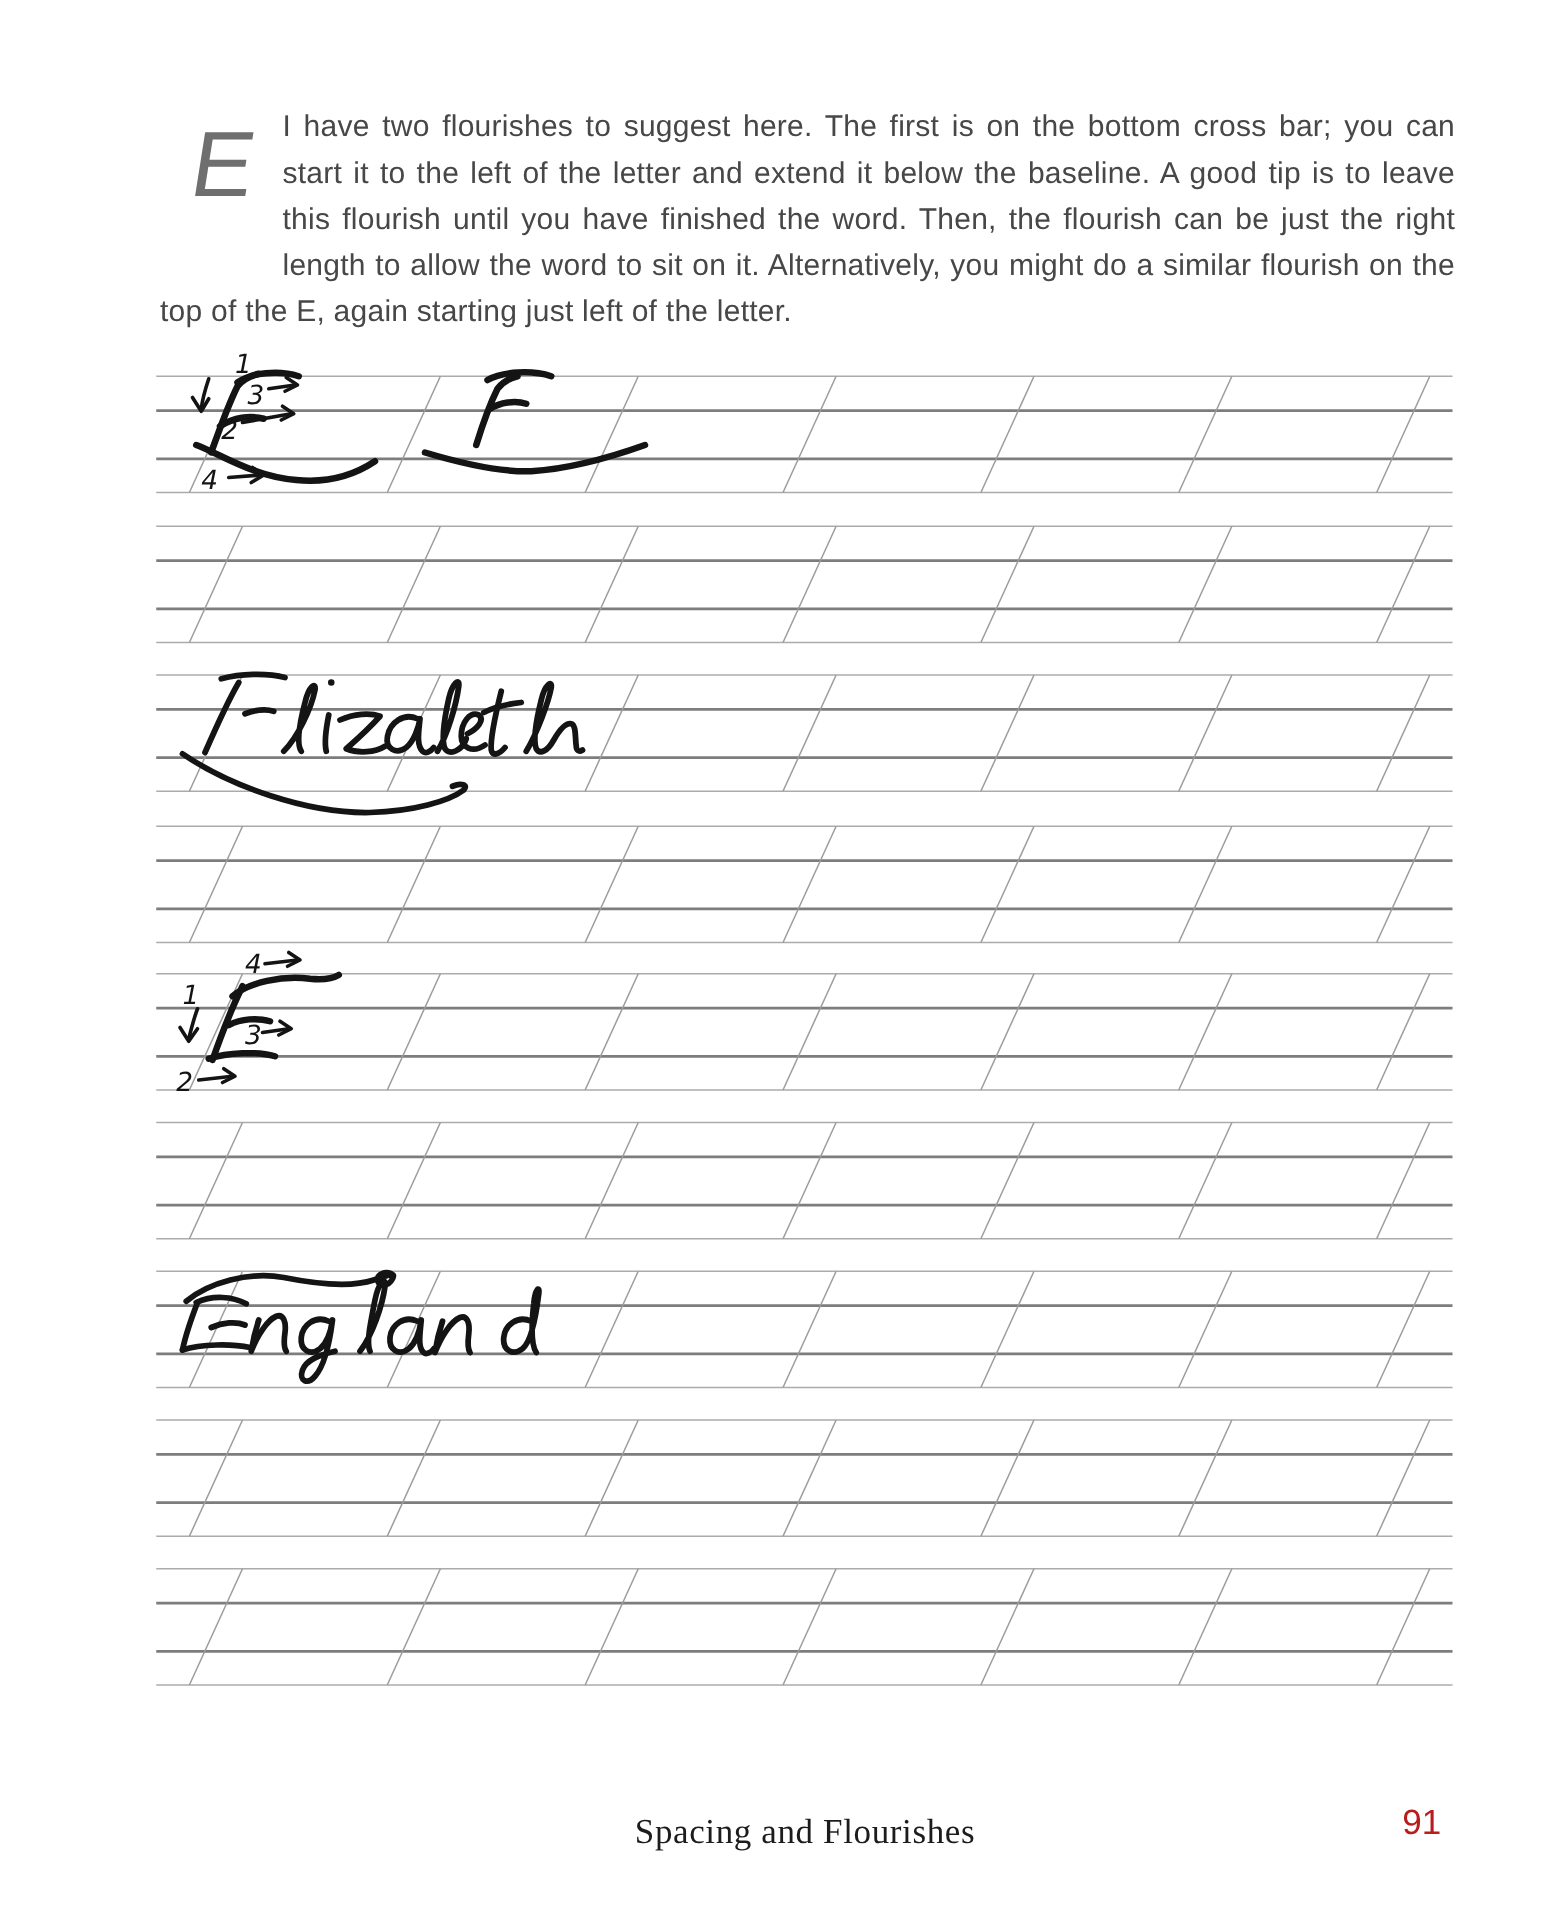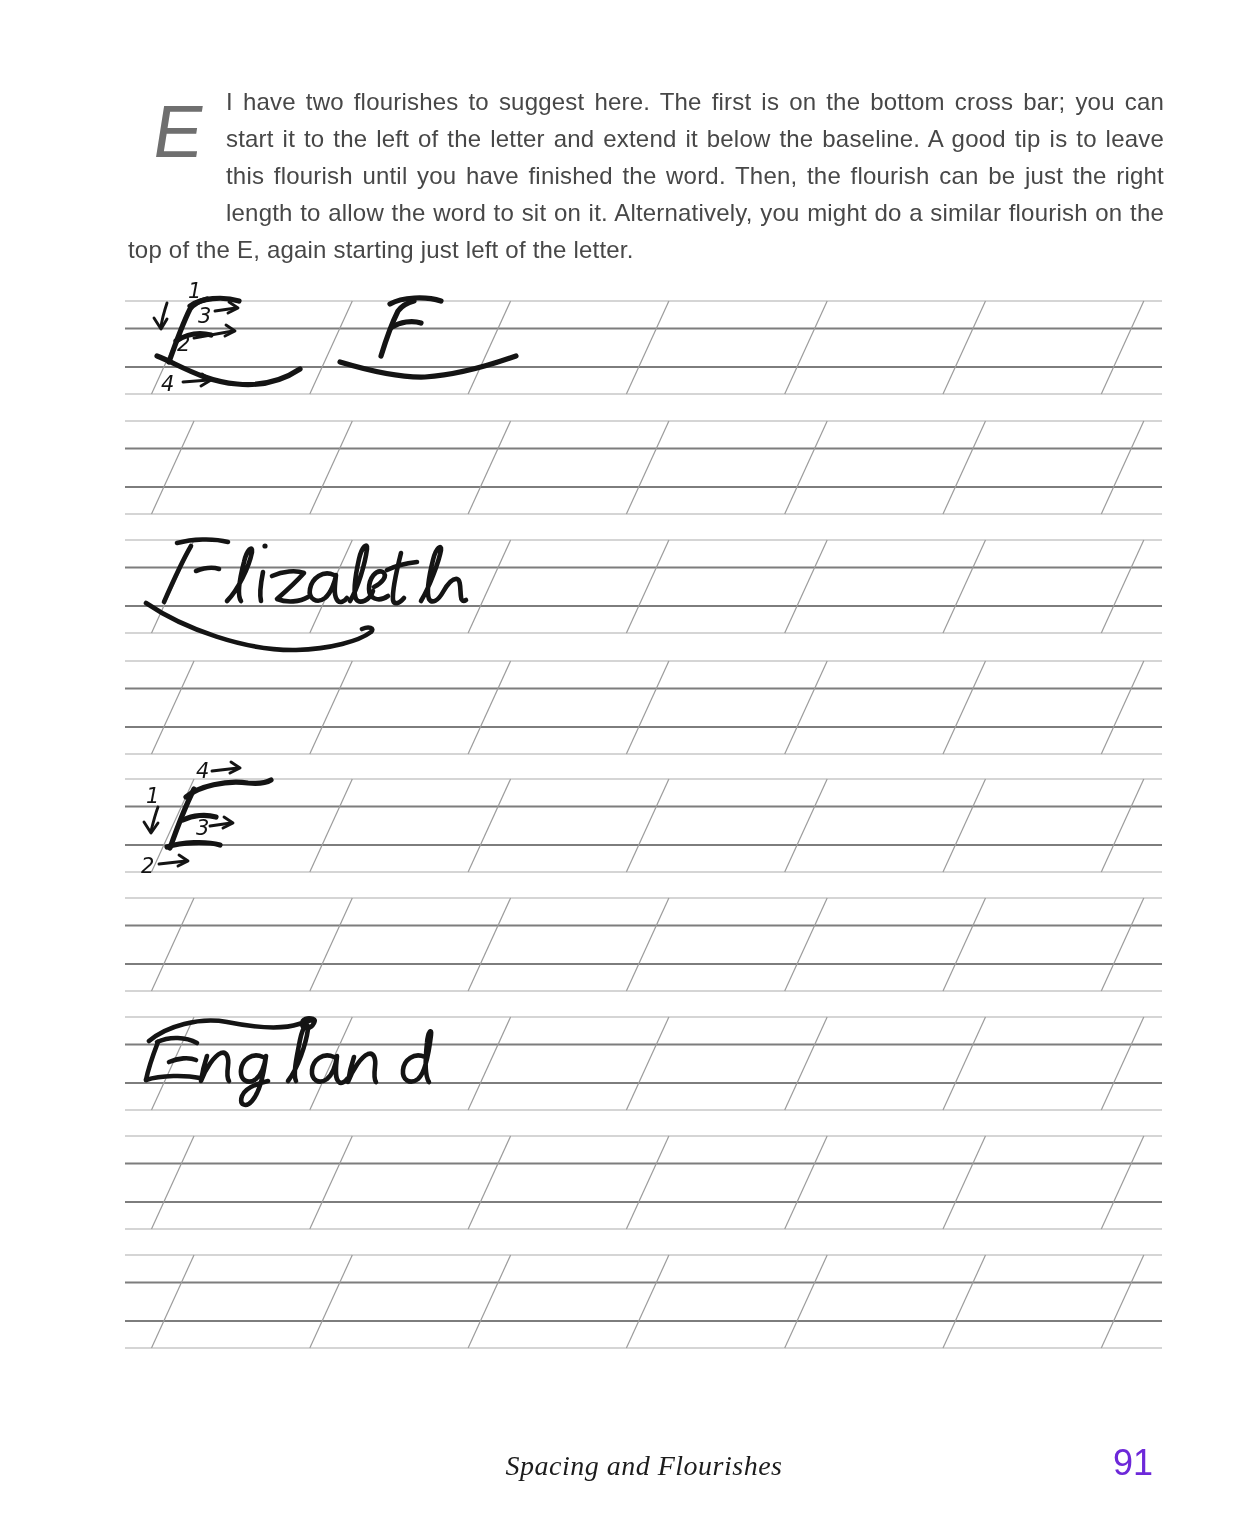--- a/index.html
+++ b/index.html
@@ -40,26 +40,26 @@
   .x  { stroke-width:5.2px; }   
   .a  { stroke-width:2.9px; }   
   .stroke-label {
     font-family:"DejaVu Sans", sans-serif;
     font-size:21px; fill:#141414; font-style:italic;
   }
   .idot { fill:#141414; stroke:none; }
   
   .footer-title {
     position:absolute; left:644px; top:1450px; transform:translateX(-50%);
-    font-family:"Liberation Serif", serif; font-style:italic;
+    font-family:"Liberation Serif", serif; 
     font-size:28px; color:#1c1c1c; letter-spacing:0.5px; white-space:nowrap;
   }
   .page-number {
     position:absolute; right:92px; top:1442px;
-    font-size:36px; color:#6d28d9;
+    font-size:28px; color:#b91c1c;
   }
 </style>
 </head>
 <body>
 
 <div class="page">
 
   <svg class="layer" id="guides" viewBox="0 0 1245 1536">
       <g>
         <line x1="125" y1="301" x2="1162" y2="301" stroke="#ababab" stroke-width="1.2"></line>

